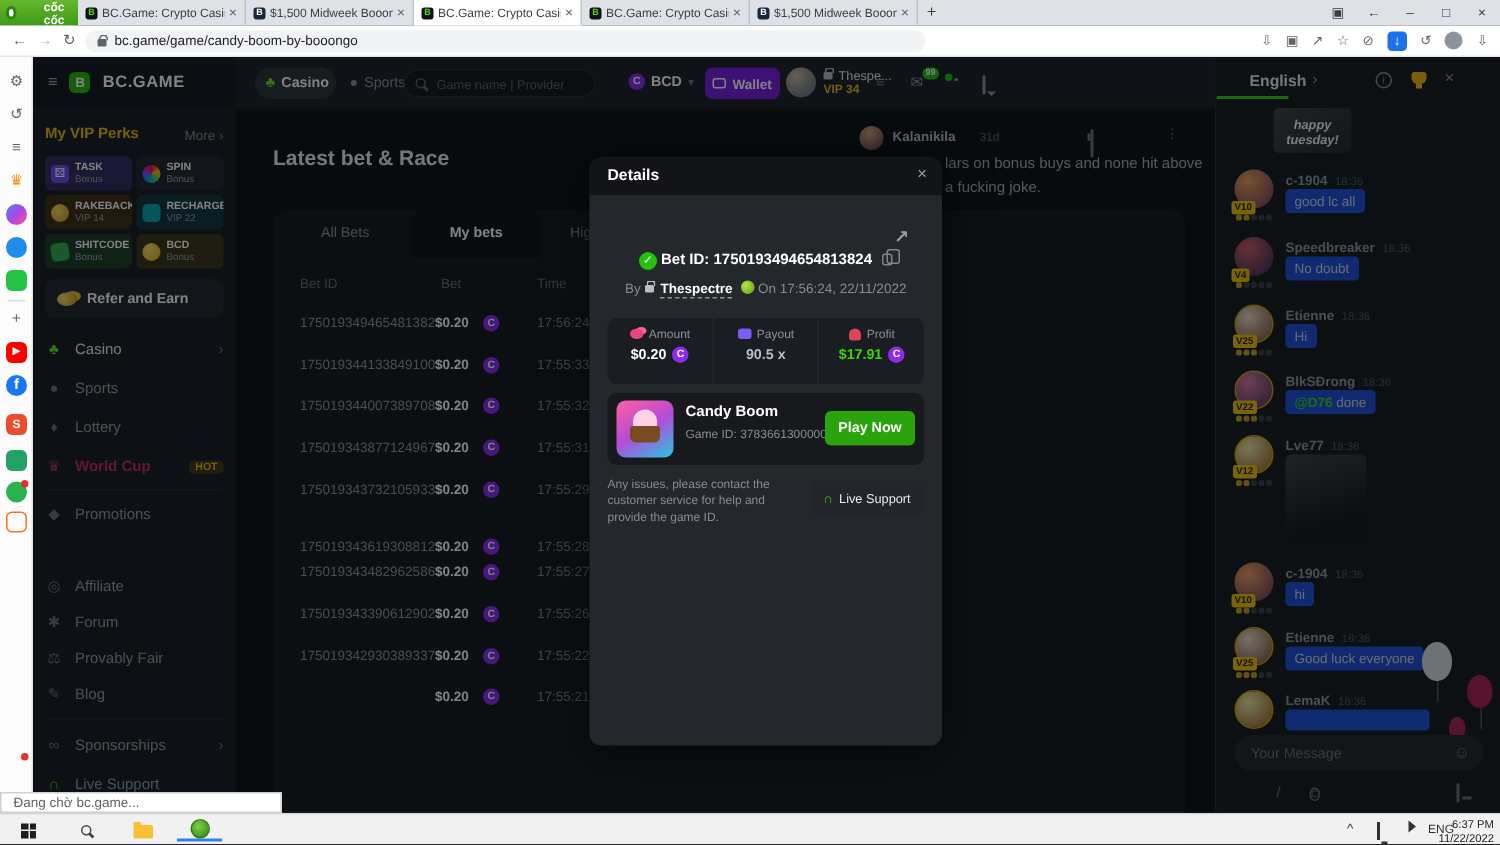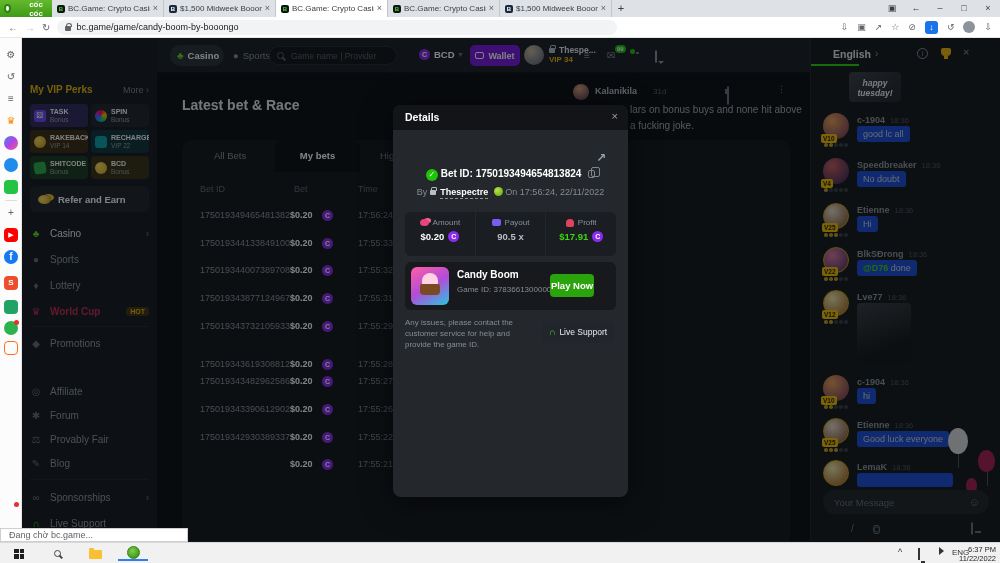--- a/index.html
+++ b/index.html
@@ -78,21 +78,21 @@
   .hcur{position:absolute;left:262px;top:11px;display:flex;align-items:center;gap:4px}
   .coin{display:inline-block;width:11px;height:11px;border-radius:50%;background:#8b2bf0;color:#fff;font-size:7px;line-height:11px;text-align:center;font-weight:bold}
   .coin:after{content:"C"}
   .hcur b{color:#fff;font-size:9.5px}
   .hcur .cd{color:#6a7179;font-size:8px}
   .wallet{position:absolute;left:313px;top:7px;width:50px;height:21px;background:#7b1ae1;border-radius:5px;display:flex;align-items:center;gap:4px;justify-content:center}
   .walic{width:9px;height:7px;border:1.2px solid #fff;border-radius:2px}
   .wallet b{color:#fff;font-size:9px}
   .hava{position:absolute;left:367px;top:7px;width:20px;height:20px;border-radius:50%;background:radial-gradient(circle at 35% 30%,#c9b6a2,#54627a)}
   .hname{position:absolute;left:392px;top:7px;line-height:1.2}
-  .hname .nm{color:#e9ebed;font-size:8.5px;font-weight:bold;display:flex;align-items:center;gap:2px}
+  .hname .nm{color:#e9ebed;font-size:8.5px;font-weight:normal;display:flex;align-items:center;gap:2px}
   .hname .vp{color:#edb90b;font-size:8px;font-weight:bold}
   .hic{position:absolute;top:12px;color:#8b929a;font-size:10px}
   .badge99{position:absolute;left:8px;top:-5px;background:#22c40e;color:#fff;font-size:6px;font-weight:bold;border-radius:4px;padding:0 2px;line-height:8px}
   .gdot{position:absolute;right:-2px;top:-2px;width:5px;height:5px;border-radius:50%;background:#22c40e}
   .bellic{width:8px;height:8px;background:#8b929a;border-radius:4px 4px 1px 1px;position:relative}
   .bellic:after{content:"";position:absolute;left:2.5px;bottom:-2.5px;width:3px;height:2px;background:#8b929a;border-radius:50%}
   .bubic{width:11px;height:9px;border:1.2px solid #8b929a;border-radius:3px;position:relative}
   .bubic:after{content:"";position:absolute;left:2px;bottom:-5px;border:3px solid transparent;border-top-color:#8b929a}
 
   
@@ -180,21 +180,21 @@
   .sic-amt{width:9px;height:7px;border-radius:50%;background:#e8447c;box-shadow:3px -2px 0 -1px #f06a99}
   .sic-pay{width:9px;height:7px;border-radius:2px;background:#7b5cf0}
   .sic-pft{width:8px;height:8px;border-radius:50% 50% 2px 2px;background:#e0435a}
   .green{color:#3fd40e !important}
   .mgame{position:absolute;left:12px;top:157px;width:211px;height:48px;background:#17191d;border-radius:6px}
   .gthumb{position:absolute;left:6px;top:5px;width:38px;height:38px;border-radius:6px;background:linear-gradient(150deg,#ff5fa2 0%,#b44bd8 50%,#27c7e0 100%);overflow:hidden}
   .gthumb:before{content:"";position:absolute;left:11px;top:6px;width:16px;height:12px;border-radius:8px 8px 2px 2px;background:#ffd2e4}
   .gthumb:after{content:"";position:absolute;left:9px;top:17px;width:20px;height:11px;background:#7a4a22;border-radius:2px 2px 4px 4px}
   .gname{position:absolute;left:52px;top:7px;color:#fff;font-size:10px;font-weight:bold}
   .gid{position:absolute;left:52px;top:23px;color:#858d95;font-size:8px}
-  .playbtn{position:absolute;left:145px;top:12px;width:44px;height:23px;background:#2aa30d;border-radius:4px;color:#fff;font-size:9.5px;font-weight:bold;text-align:center;line-height:23px}
+  .playbtn{position:absolute;left:145px;top:12px;width:60px;height:23px;background:#2aa30d;border-radius:4px;color:#fff;font-size:9.5px;font-weight:bold;text-align:center;line-height:23px}
   .msup{position:absolute;left:12px;top:212px;width:130px;color:#858d95;font-size:8px;line-height:1.4}
   .supbtn{position:absolute;left:148px;top:216px;width:74px;height:22px;background:#22262c;border-radius:4px;display:flex;align-items:center;justify-content:center;gap:4px}
   .supbtn .hs{color:#2fd10c;font-size:9px;font-weight:bold}
   .supbtn b{color:#e8eaec;font-size:8.5px;font-weight:normal}
 
   
   .statuspop{position:absolute;left:0;top:528px;width:188px;height:14px;background:#fff;border:1px solid #cfcfcf;color:#5f6368;font-size:9px;line-height:12px;padding-left:8px;z-index:60}
   .tbar{position:absolute;left:0;top:542px;width:1000px;height:21px;background:#f1f1f1;border-top:1px solid #d8d8d8;z-index:30}
   .tbic{position:absolute;top:3px;width:30px;height:15px;display:flex;align-items:center;justify-content:center}
   .winic{width:10px;height:10px;display:grid;grid-template-columns:1fr 1fr;gap:1px}
@@ -308,20 +308,25 @@
     <span class="sic gi gi-f" style="top:212px;background:#1877f2;border-radius:50%;color:#fff;font-weight:bold"></span>
     <span class="sic gi gi-s" style="top:238px;background:#ee4d2d;border-radius:4px;color:#fff;font-weight:bold;font-size:8px"></span>
     <span class="sic" style="top:262px;background:#21a366;border-radius:4px"></span>
     <span class="sic reddot" style="top:283px;background:#2bb24c;border-radius:50%"></span>
     <span class="sic" style="top:303px;border:1.5px solid #ff6f1e;border-radius:4px"></span>
     <span class="sic reddot" style="top:465px"><span class="bellic" style="margin:3px auto 0"></span></span>
     <span class="sic gi gi-dots" style="top:486px"></span>
   </div>
 
   <div class="bcsb">
+    <div class="bcsb-top">
+      <span class="burger gi gi-burger"></span>
+      <span class="bcmark gi gi-b"></span>
+      <span class="bcword">BC.GAME</span>
+    </div>
     <div class="viphead">
       <span class="tl">My VIP Perks</span>
       <span class="mr"><span>More</span> ›</span>
     </div>
     <div class="perk" style="left:8px;top:66px;background:#342a5e">
       <span class="pic gi gi-die" style="background:#6f4df5"></span>
       <span class="ptxt">
           <div class="pl">TASK</div>
           <div class="ps">Bonus</div>
         </span>

